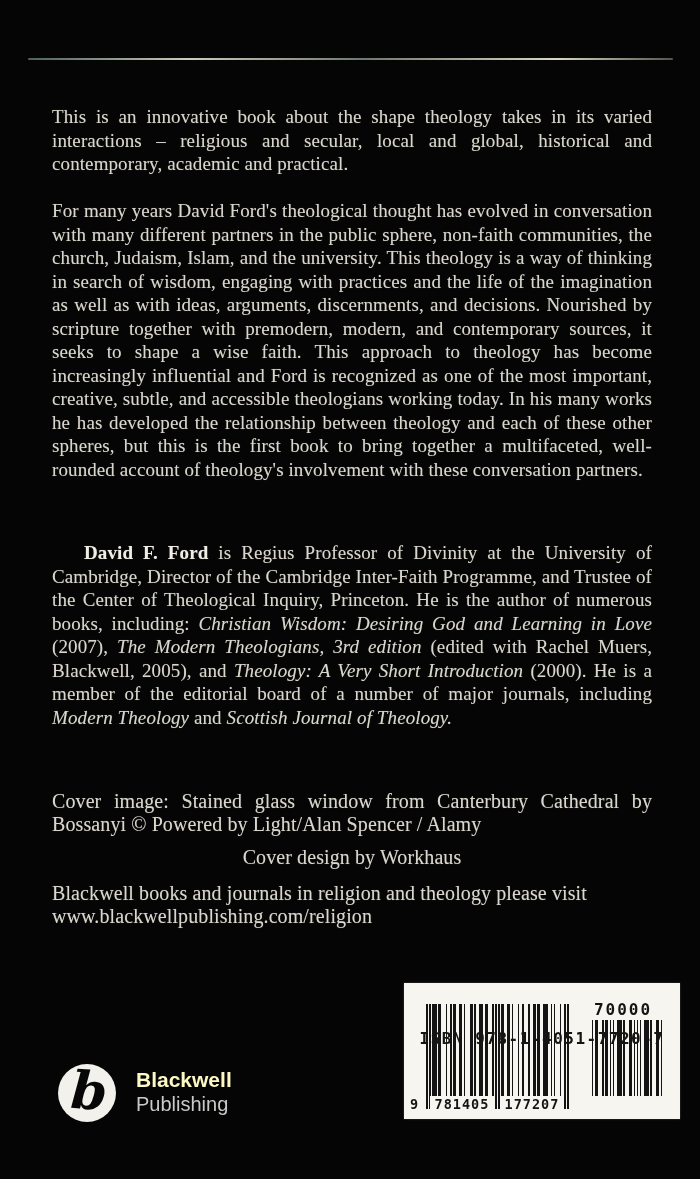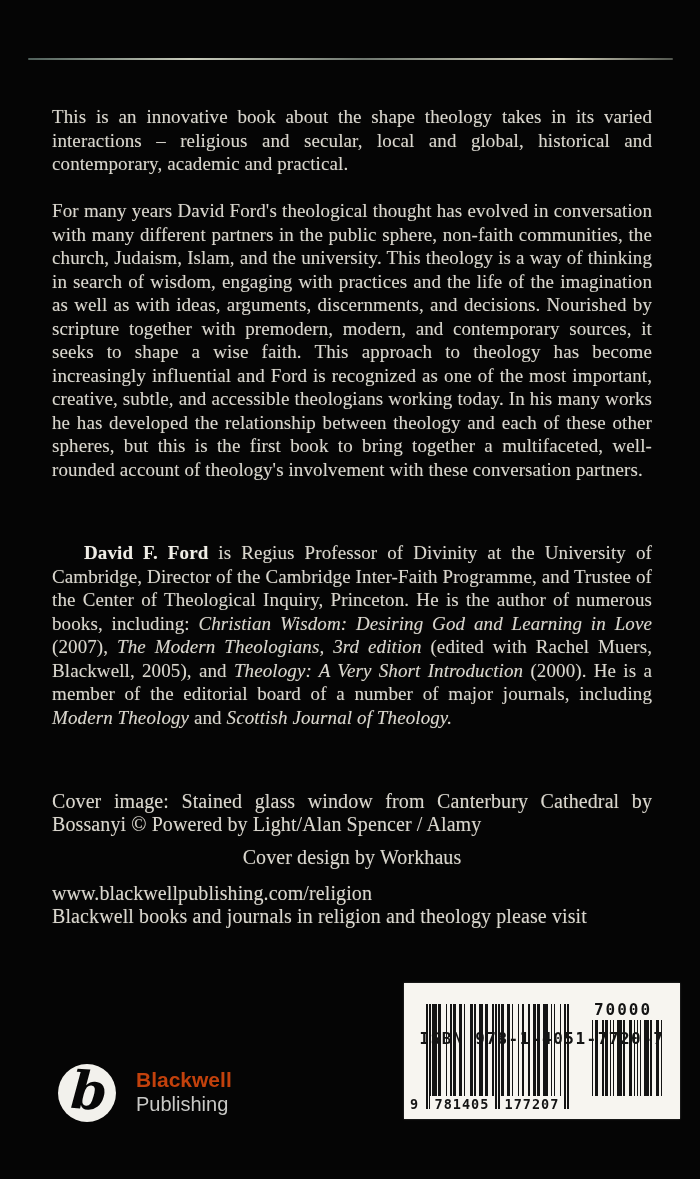--- a/index.html
+++ b/index.html
@@ -71,43 +71,43 @@
   .logo-mark{
     position:absolute;left:0;top:2px;width:58px;height:58px;border-radius:50%;
     background:#f2f1ec;
   }
   .logo-b{
     position:absolute;left:13px;top:-8px;
     font-family:"DejaVu Serif",serif;font-style:italic;font-weight:bold;
     font-size:52px;line-height:70px;color:#070707;transform:rotate(4deg);
   }
   .logo-text{position:absolute;left:78px;top:6px;font-family:"Liberation Sans",sans-serif;}
-  .logo-name{font-size:21px;font-weight:bold;color:#c2410c;line-height:24px;}
+  .logo-name{font-size:21px;font-weight:bold;color:#fef9c3;line-height:24px;}
   .logo-type{font-size:20px;color:#c9c9c6;line-height:24px;}
 </style>
 </head>
 <body>
 
 <div class="cover">
 
   <div class="edge-line"></div>
 
   <p class="tb intro">This is an innovative book about the shape theology takes in its varied interactions – religious and secular, local and global, historical and contemporary, academic and practical.</p>
 
   <p class="tb overview">For many years David Ford's theological thought has evolved in conversation with many different partners in the public sphere, non-faith communities, the church, Judaism, Islam, and the university. This theology is a way of thinking in search of wisdom, engaging with practices and the life of the imagination as well as with ideas, arguments, discernments, and decisions. Nourished by scripture together with premodern, modern, and contemporary sources, it seeks to shape a wise faith. This approach to theology has become increasingly influential and Ford is recognized as one of the most important, creative, subtle, and accessible theologians working today. In his many works he has developed the relationship between theology and each of these other spheres, but this is the first book to bring together a multifaceted, well-rounded account of theology's involvement with these conversation partners.</p>
 
   <p class="tb bio"><b>David F. Ford</b><span> is Regius Professor of Divinity at the University of Cambridge, Director of the Cambridge Inter-Faith Programme, and Trustee of the Center of Theological Inquiry, Princeton. He is the author of numerous books, including: </span><i>Christian Wisdom: Desiring God and Learning in Love</i><span> (2007), </span><i>The Modern Theologians, 3rd edition</i><span> (edited with Rachel Muers, Blackwell, 2005), and </span><i>Theology: A Very Short Introduction</i><span> (2000). He is a member of the editorial board of a number of major journals, including </span><i>Modern Theology</i><span> and </span><i>Scottish Journal of Theology.</i></p>
 
   <p class="tb small credit-image">Cover image: Stained glass window from Canterbury Cathedral by Bossanyi © Powered by Light/Alan Spencer / Alamy</p>
 
   <p class="tb small credit-design">Cover design by Workhaus</p>
 
   <div class="tb small info">
+    <div>Blackwell books and journals in religion and theology please visit</div>
     <div>www.blackwellpublishing.com/religion</div>
-    <div>Blackwell books and journals in religion and theology please visit</div>
   </div>
 
   <div class="bc-box">
     <div class="isbn-label">ISBN 978-1-4051-7720-7</div>
     <div class="bars ean-main">
         <div class="bar" style="left: 0px; width: 1.5px; height: 105px;"></div>
         <div class="bar" style="left: 3px; width: 1.5px; height: 105px;"></div>
         <div class="bar" style="left: 6px; width: 4.5px; height: 93px;"></div>
         <div class="bar" style="left: 12px; width: 3px; height: 93px;"></div>
         <div class="bar" style="left: 19.5px; width: 1.5px; height: 93px;"></div>

